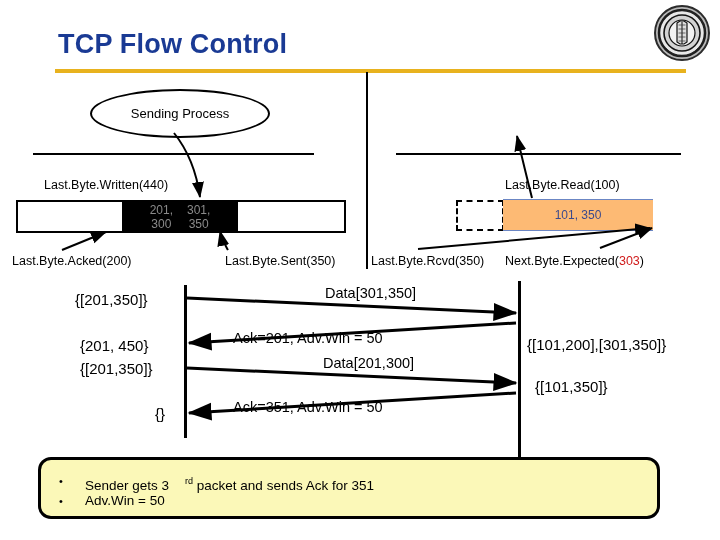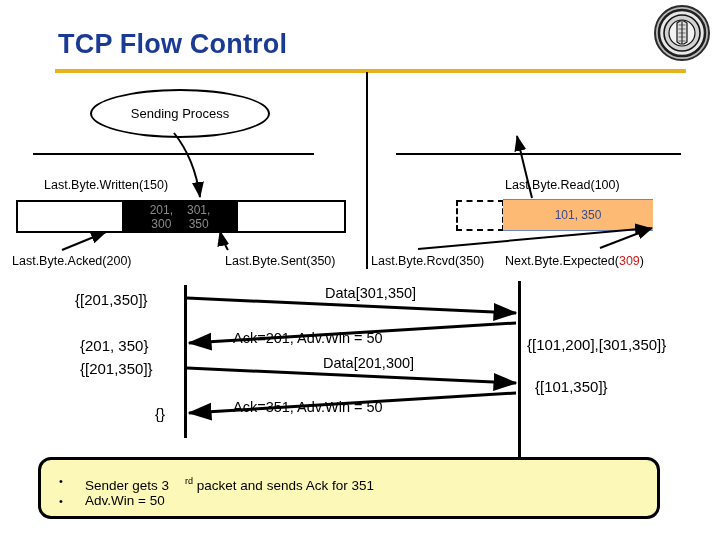--- a/index.html
+++ b/index.html
@@ -148,26 +148,26 @@
 
   <div class="abs" id="center-divider"></div>
 
   <div class="abs oval" id="sending-process-oval">
     <span>Sending Process</span>
   </div>
 
   <div class="abs" id="sender-divider-line"></div>
   <div class="abs" id="receiver-divider-line"></div>
 
-  <div class="abs ptr-label" id="last-byte-written-label">Last.Byte.Written(150)</div>
+  <div class="abs ptr-label" id="last-byte-written-label">Last.Byte.Written(440)</div>
   <div class="abs ptr-label" id="last-byte-read-label">Last.Byte.Read(100)</div>
   <div class="abs ptr-label" id="last-byte-acked-label">Last.Byte.Acked(200)</div>
   <div class="abs ptr-label" id="last-byte-sent-label">Last.Byte.Sent(350)</div>
   <div class="abs ptr-label" id="last-byte-rcvd-label">Last.Byte.Rcvd(350)</div>
-  <div class="abs ptr-label" id="next-byte-expected-label"><span>Next.Byte.Expected(</span><span class="red">309</span><span>)</span></div>
+  <div class="abs ptr-label" id="next-byte-expected-label"><span>Next.Byte.Expected(</span><span class="red">303</span><span>)</span></div>
 
   <div class="abs" id="sender-buffer">
     <div id="sender-buffer-filled">
       <div class="seg-nums">
         <div>
           <span>201,</span>
           <span>300</span>
         </div>
         <div>
           <span>301,</span>
@@ -207,21 +207,21 @@
     <path d="M187,298 L516,313" fill="none" stroke="#000" stroke-width="3" marker-end="url(#ah)"></path>
 
     <path d="M516,323 L189,343" fill="none" stroke="#000" stroke-width="3" marker-end="url(#ah)"></path>
 
     <path d="M187,368 L516,383" fill="none" stroke="#000" stroke-width="3" marker-end="url(#ah)"></path>
 
     <path d="M516,393 L189,413" fill="none" stroke="#000" stroke-width="3" marker-end="url(#ah)"></path>
   </svg>
 
   <div class="abs" id="state-sender-1">{[201,350]}</div>
-  <div class="abs" id="state-sender-2">{201, 350}</div>
+  <div class="abs" id="state-sender-2">{201, 450}</div>
   <div class="abs" id="state-sender-3">{[201,350]}</div>
   <div class="abs" id="state-sender-4">{}</div>
 
   <div class="abs" id="state-receiver-1">{[101,200],[301,350]}</div>
   <div class="abs" id="state-receiver-2">{[101,350]}</div>
 
   <div class="abs msg" id="msg-data-1">Data[301,350]</div>
   <div class="abs msg" id="msg-ack-1">Ack=201, Adv.Win = 50</div>
   <div class="abs msg" id="msg-data-2">Data[201,300]</div>
   <div class="abs msg" id="msg-ack-2">Ack=351, Adv.Win = 50</div>

